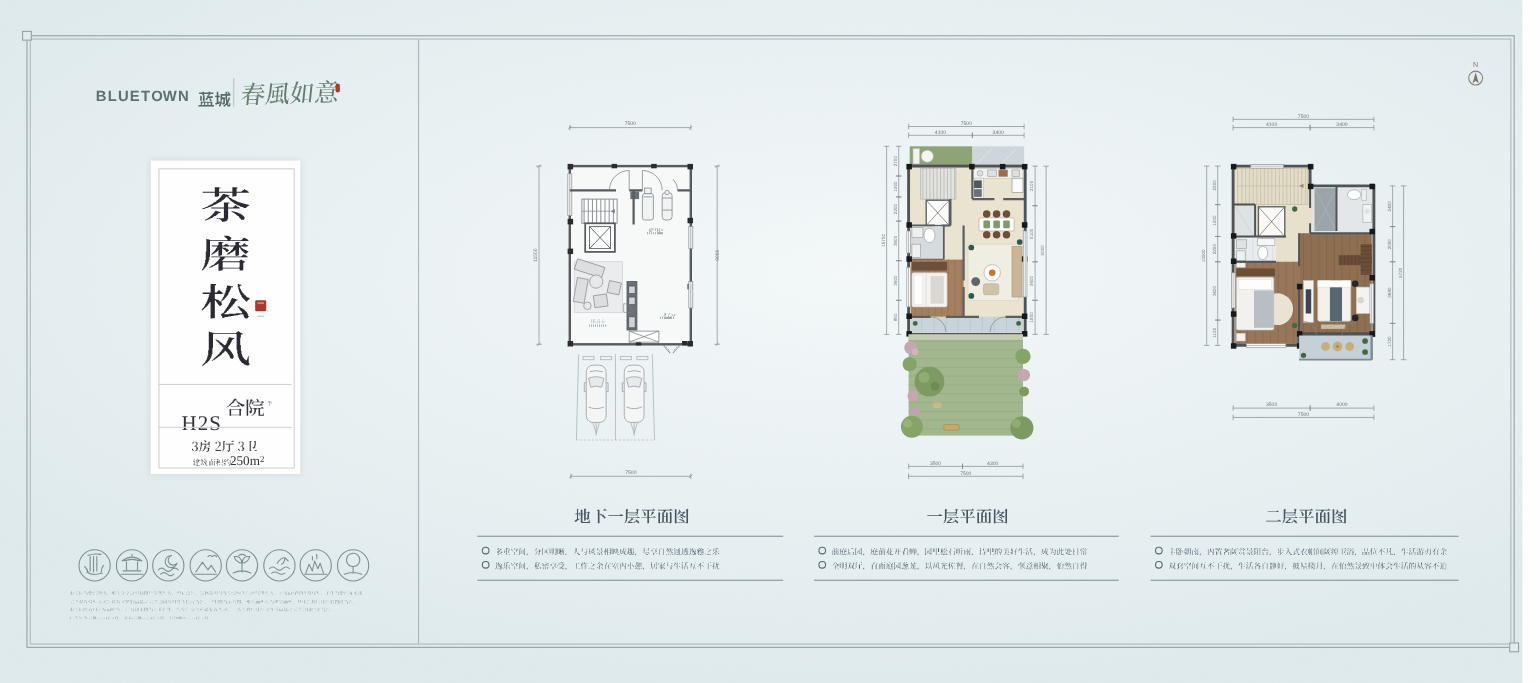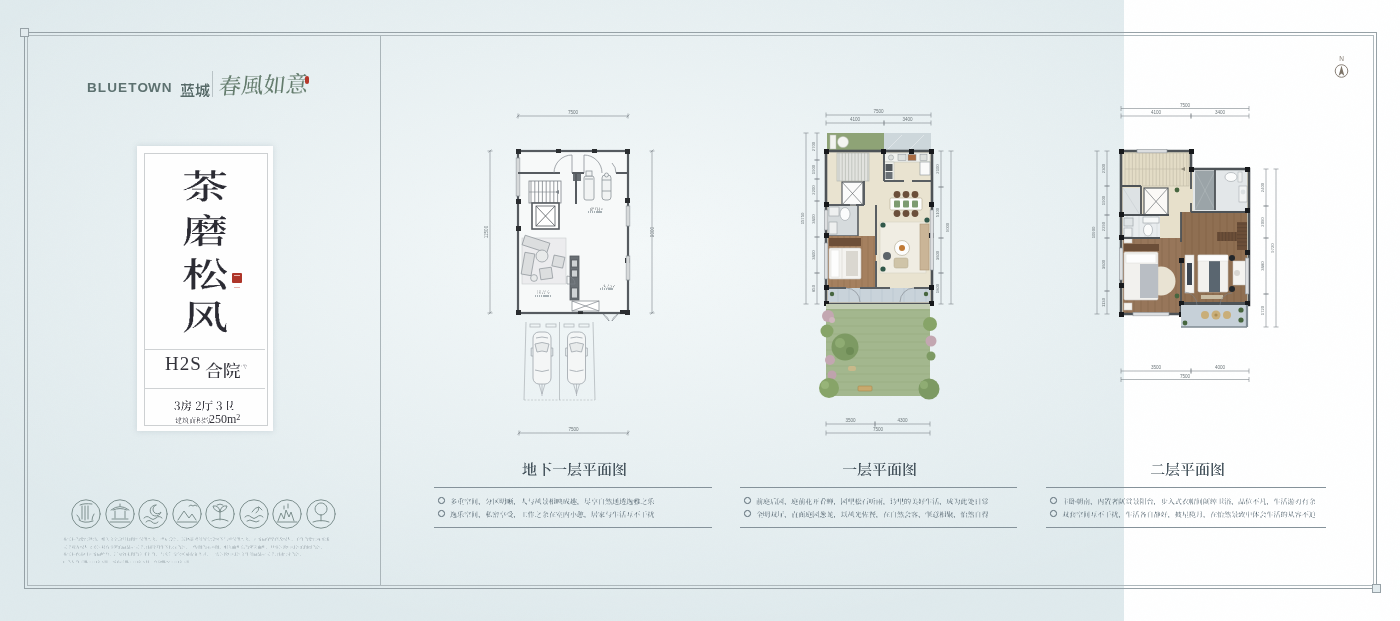--- a/index.html
+++ b/index.html
@@ -1,15 +1,15 @@
 <!DOCTYPE html>
 <html><head><meta charset="utf-8"><style>
 html,body{margin:0;padding:0}
 body{width:1400px;height:621px;overflow:hidden;font-family:"Liberation Sans",sans-serif}
-#page{position:absolute;left:0;top:0;width:1124px;height:621px;background:radial-gradient(70% 62% at 56% 40%,rgba(252,254,254,.72),rgba(252,254,254,0) 100%),#dee9ec}
+#page{position:absolute;left:0;top:0;width:1384px;height:621px;background:radial-gradient(70% 62% at 56% 40%,rgba(252,254,254,.72),rgba(252,254,254,0) 100%),#dee9ec}
 .abs{position:absolute}
 .abs svg{display:block}
 </style></head><body>
 
 <div id="page">
 
 <svg class="abs" width="1400" height="621" style="left:0;top:0;opacity:.5">
 <filter id="nz">
         <feTurbulence type="fractalNoise" baseFrequency="0.9" numOctaves="2" result="n"></feTurbulence>
         <feColorMatrix in="n" type="matrix" values="0 0 0 0 0.86 0 0 0 0 0.91 0 0 0 0 0.92 0 0 0 0.25 0"></feColorMatrix>
@@ -72,21 +72,21 @@
         <path d="M64 3h2v1h-2zM16 4h2v1h-2zM63 4h4v1h-4zM16 5h5v1h-5zM62 5h6v1h-6zM16 6h8v1h-8zM61 6h9v1h-9zM16 7h55v1h-55zM16 8h56v1h-56zM62 9h10v1h-10zM49 16h3v1h-3zM62 10h7v7h-7zM49 17h6v1h-6zM49 18h9v1h-9zM48 19h10v1h-10zM48 20h8v1h-8zM27 21h2v1h-2zM48 21h7v1h-7zM28 22h2v1h-2zM47 22h8v1h-8zM28 23h4v1h-4zM29 24h4v1h-4zM47 23h7v2h-7zM30 25h4v1h-4zM46 25h8v1h-8zM31 26h4v1h-4zM32 27h4v1h-4zM46 26h7v2h-7zM32 28h5v1h-5zM33 29h5v1h-5zM34 30h5v1h-5zM45 28h7v3h-7zM34 31h6v1h-6zM35 32h6v1h-6zM44 31h7v2h-7zM62 17h6v16h-6zM36 33h6v1h-6zM43 33h7v1h-7zM37 34h13v1h-13zM37 35h12v1h-12zM38 36h11v1h-11zM39 37h9v2h-9zM16 9h7v31h-7zM40 39h8v2h-8zM39 41h10v1h-10zM39 42h11v1h-11zM38 43h12v1h-12zM62 33h7v11h-7zM16 40h6v5h-6zM38 44h13v1h-13zM37 45h15v1h-15zM63 44h6v2h-6zM37 46h6v1h-6zM44 46h8v1h-8zM36 47h6v1h-6zM36 48h5v1h-5zM45 47h8v2h-8zM35 49h6v1h-6zM46 49h8v1h-8zM34 50h6v1h-6zM47 50h7v1h-7zM34 51h5v1h-5zM47 51h8v1h-8zM63 46h7v6h-7zM15 45h7v8h-7zM33 52h5v1h-5zM48 52h7v1h-7zM64 52h6v1h-6zM32 53h6v1h-6zM48 53h8v1h-8zM32 54h5v1h-5zM15 53h6v3h-6zM31 55h5v1h-5zM49 54h7v2h-7zM30 56h5v1h-5zM64 53h7v4h-7zM14 56h7v2h-7zM29 57h5v1h-5zM64 57h8v1h-8zM82 57h1v1h-1zM29 58h4v1h-4zM50 56h7v3h-7zM28 59h4v1h-4zM65 58h7v2h-7zM14 58h6v3h-6zM27 60h4v1h-4zM81 58h1v3h-1zM26 61h4v1h-4zM51 59h6v3h-6zM65 60h8v2h-8zM25 62h4v1h-4zM52 62h4v1h-4zM13 61h6v3h-6zM25 63h3v1h-3zM53 63h3v1h-3zM66 62h8v2h-8zM13 64h5v1h-5zM24 64h3v1h-3zM66 64h9v1h-9zM80 61h2v4h-2zM12 65h6v1h-6zM23 65h3v1h-3zM67 65h9v1h-9zM12 66h5v1h-5zM22 66h2v1h-2zM67 66h10v1h-10zM79 65h3v2h-3zM11 67h6v1h-6zM21 67h2v1h-2zM11 68h5v1h-5zM68 67h14v2h-14zM11 69h4v1h-4zM10 70h5v1h-5zM69 69h13v2h-13zM10 71h4v1h-4zM70 71h12v1h-12zM9 72h4v1h-4zM71 72h11v1h-11zM8 73h4v1h-4zM72 73h11v1h-11zM8 74h3v1h-3zM73 74h10v1h-10zM7 75h3v1h-3zM74 75h9v1h-9zM6 76h3v1h-3zM75 76h8v1h-8zM6 77h2v1h-2zM77 77h6v1h-6zM5 78h2v1h-2zM80 78h1v1h-1z" fill="#2b2b33"></path>
       </svg>
     </div>
 
 <div class="abs" style="left:232px;top:272.5px;width:9.5px;height:10px;background:#ae3529;border-radius:1px">
       <div style="position:absolute;left:1.5px;top:2px;width:6px;height:11px;border-top:1px solid #e8b5ae;border-bottom:1px solid #e8b5ae"></div>
     </div>
 
 <div class="abs" style="left:144px;top:349px;width:121px;height:1px;background:#cfd2d4"></div>
 
-<div class="abs" style="left:165px;top:353px;font-family:'Liberation Serif',serif;font-size:19px;color:#33333b;letter-spacing:1px">H2S</div>
+<div class="abs" style="left:165px;top:375px;font-family:'Liberation Serif',serif;font-size:19px;color:#33333b;letter-spacing:1px">H2S</div>
 
 <div class="abs" style="left:204px;top:360.5px">
       <svg width="36.2" height="17.9" viewBox="0 0 77 38" style="">
         <path d="M19 3h3v1h-3zM62 3h1v1h-1zM18 4h6v1h-6zM43 4h1v1h-1zM51 4h2v1h-2zM62 4h3v1h-3zM18 5h5v1h-5zM43 5h4v1h-4zM50 5h4v1h-4zM17 6h4v1h-4zM23 6h1v1h-1zM50 6h5v1h-5zM16 7h4v1h-4zM23 7h2v1h-2zM63 5h3v3h-3zM16 8h3v1h-3zM24 8h2v1h-2zM50 7h3v2h-3zM55 7h1v2h-1zM64 8h2v1h-2zM73 8h2v1h-2zM15 9h4v1h-4zM25 9h2v1h-2zM55 9h21v1h-21zM14 10h4v1h-4zM25 10h4v1h-4zM49 9h3v2h-3zM54 10h2v1h-2zM72 10h4v1h-4zM13 11h4v1h-4zM26 11h4v1h-4zM72 11h2v1h-2zM12 12h3v1h-3zM27 12h5v1h-5zM49 11h2v2h-2zM53 11h3v2h-3zM72 12h1v1h-1zM11 13h3v1h-3zM28 13h6v1h-6zM53 13h2v1h-2zM70 13h2v1h-2zM10 14h3v1h-3zM30 14h7v1h-7zM48 13h2v2h-2zM69 14h4v1h-4zM9 15h3v1h-3zM26 15h2v1h-2zM31 15h8v1h-8zM56 15h18v1h-18zM8 16h2v1h-2zM25 16h4v1h-4zM32 16h6v1h-6zM48 15h1v2h-1zM7 17h2v1h-2zM12 17h18v1h-18zM34 17h3v1h-3zM48 17h2v1h-2zM5 18h2v1h-2zM4 19h1v1h-1zM49 18h2v2h-2zM72 19h2v1h-2zM50 20h2v1h-2zM71 20h4v1h-4zM54 21h22v1h-22zM30 22h1v1h-1zM50 21h3v2h-3zM10 23h2v1h-2zM29 23h3v1h-3zM10 24h23v1h-23zM51 23h2v2h-2zM58 22h4v3h-4zM29 25h4v1h-4zM51 25h3v1h-3zM50 26h3v1h-3zM49 27h4v1h-4zM48 28h5v1h-5zM58 25h3v4h-3zM49 29h4v1h-4zM49 30h2v1h-2zM57 29h3v2h-3zM56 31h3v1h-3zM56 32h2v1h-2zM75 30h1v3h-1zM10 25h3v9h-3zM29 26h3v8h-3zM55 33h2v1h-2zM66 22h3v12h-3zM74 33h2v1h-2zM10 34h22v1h-22zM54 34h2v1h-2zM66 34h10v1h-10zM53 35h2v1h-2zM66 35h11v1h-11zM29 35h3v2h-3zM43 6h3v31h-3zM51 36h2v1h-2zM66 36h10v1h-10zM10 35h3v3h-3zM29 37h2v1h-2zM43 37h2v1h-2zM50 37h1v1h-1z" fill="#32323a"></path>
       </svg>
     </div>
 
 <div class="abs" style="left:235.5px;top:362.5px">
       <svg width="11.5" height="6.5" viewBox="0 0 23 13" style="">
         <path d="M7 3h1v1h-1zM17 3h2v1h-2zM10 4h1v1h-1zM17 4h1v1h-1zM15 3h1v3h-1zM17 5h2v1h-2zM20 4h1v3h-1zM10 7h1v1h-1zM17 6h1v3h-1zM22 3h1v6h-1zM4 4h1v6h-1zM3 11h1v1h-1zM18 9h1v4h-1zM22 12h1v1h-1z" fill="#8f8f97"></path>

